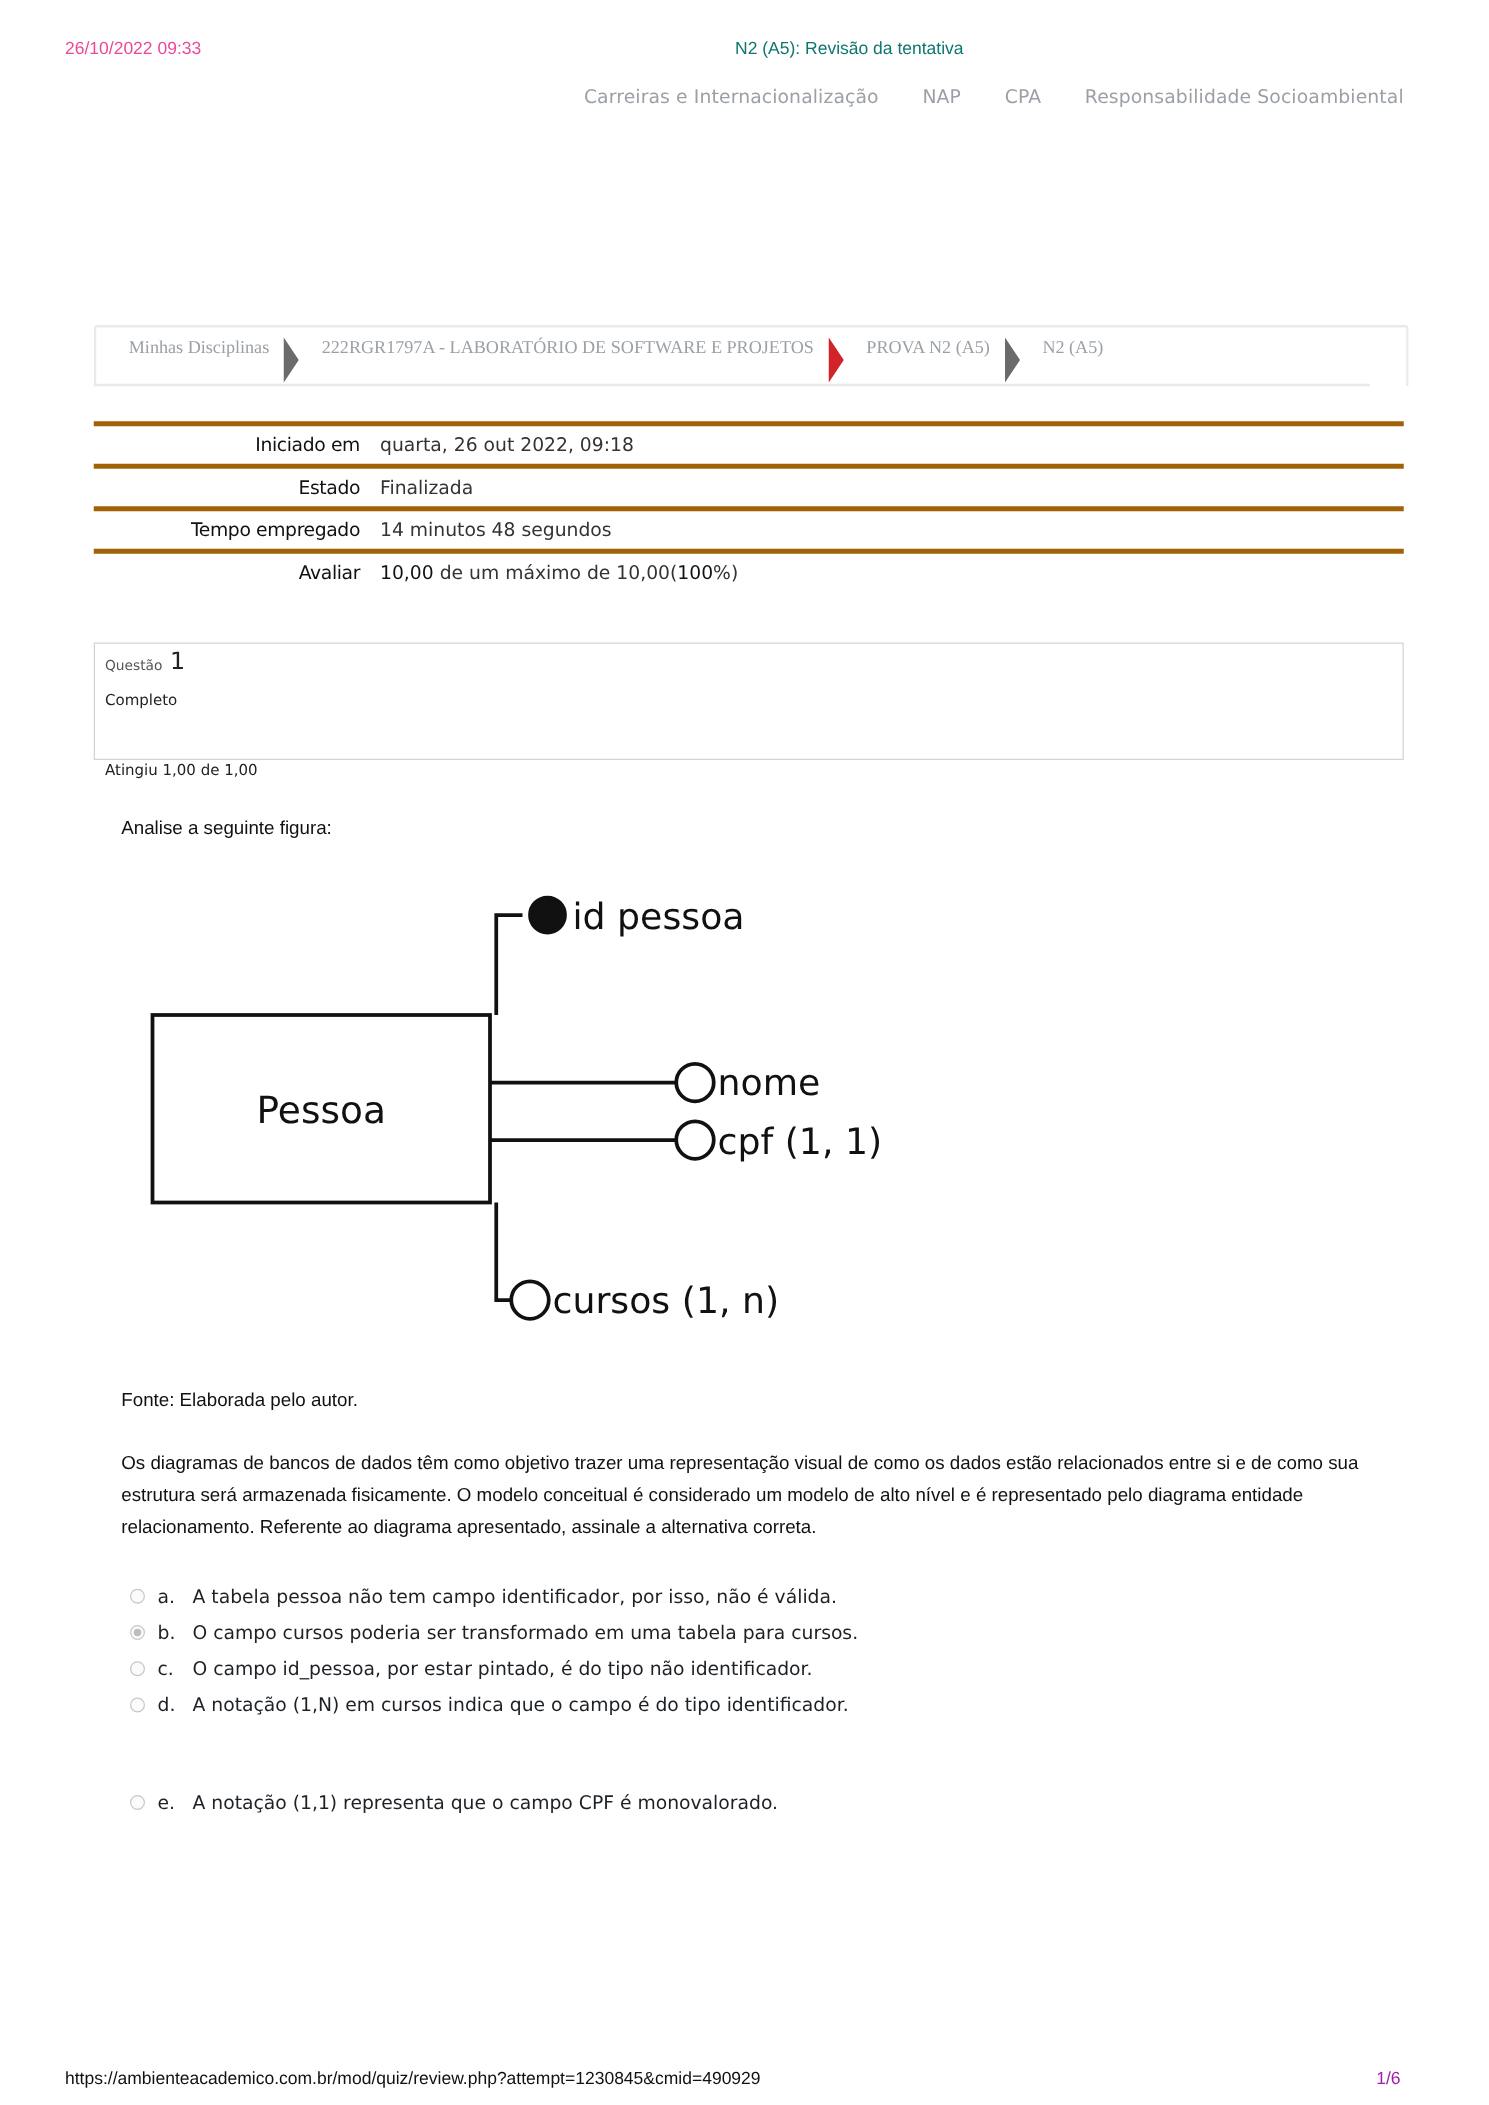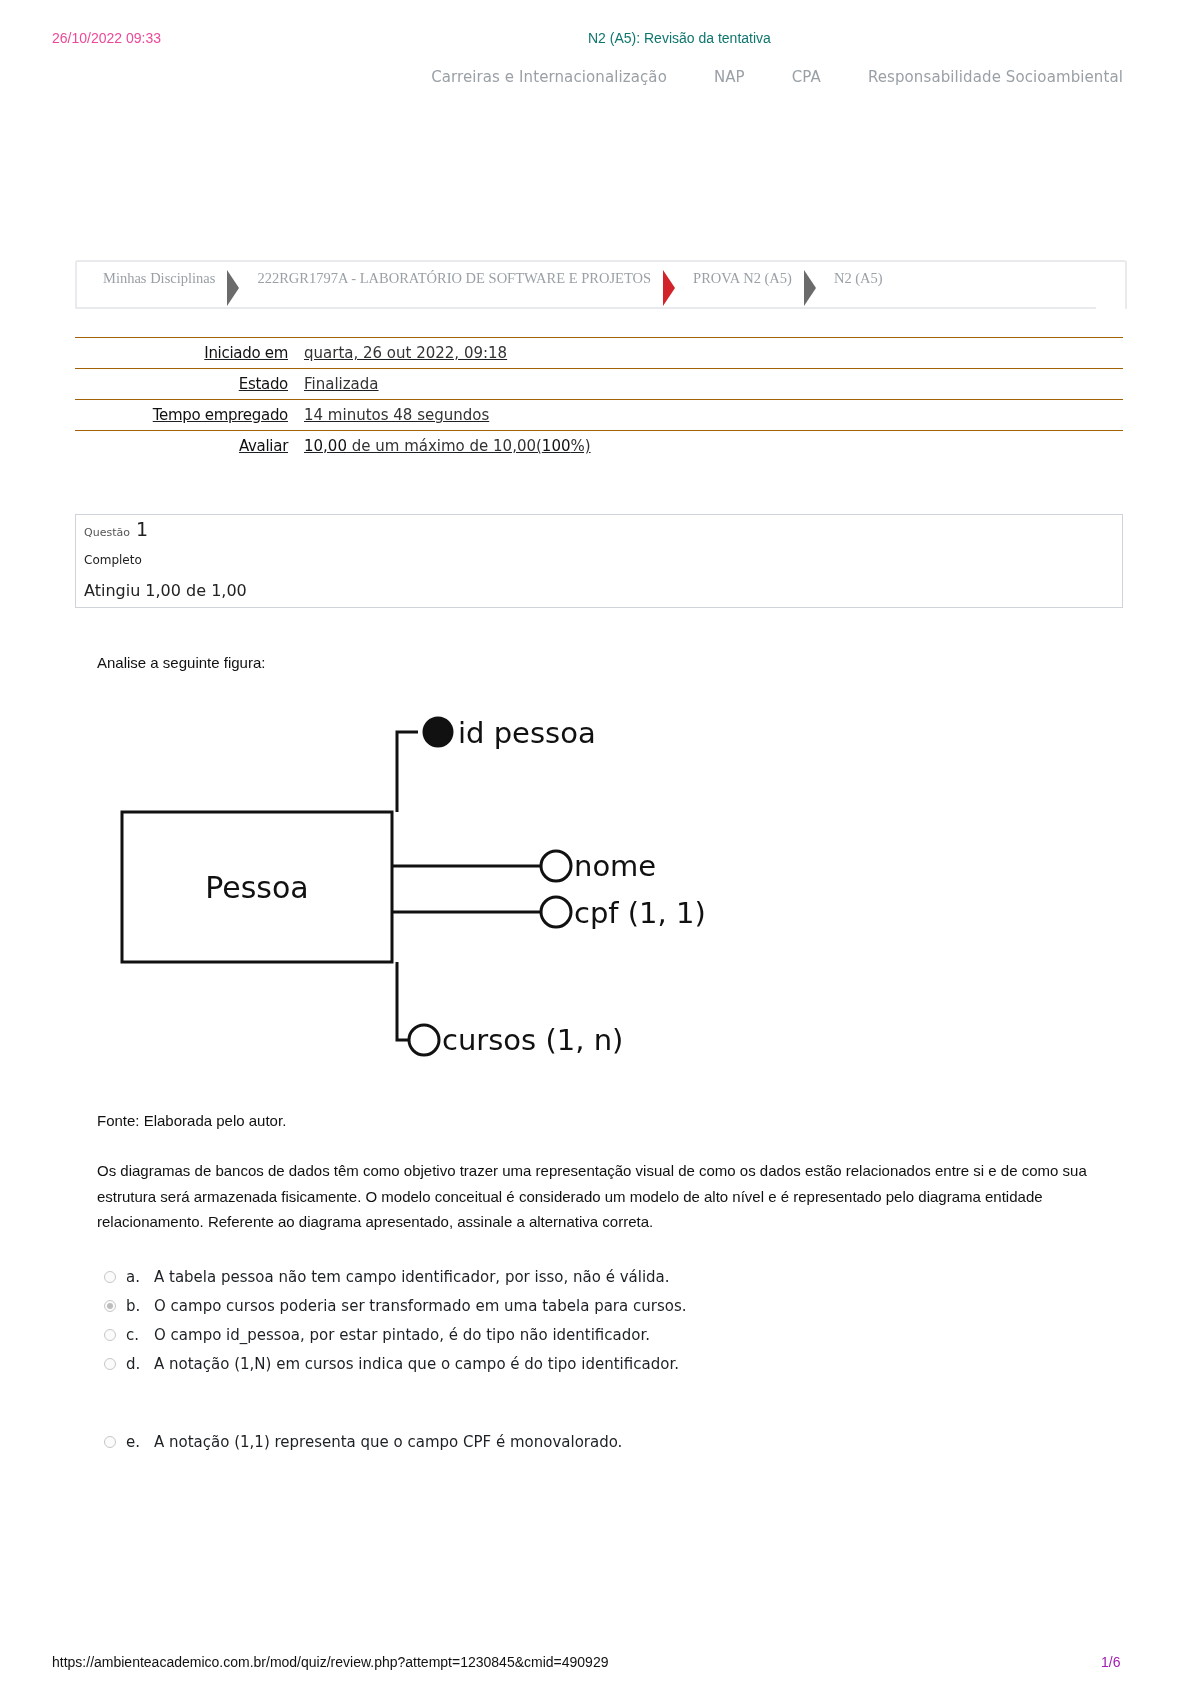--- a/index.html
+++ b/index.html
@@ -8,45 +8,45 @@
   .abs { position: absolute; }
 
   
   .print-date { left: 52px; top: 30px; font-size: 14px; color: #ec4899; }
   .print-title { left: 588px; top: 30px; font-size: 14px; color: #0f766e; }
   .print-url { left: 52px; top: 1654px; font-size: 14px; color: #111; }
   .print-page { left: 1101px; top: 1654px; font-size: 14px; color: #a21caf; }
 
   
   .topnav { top: 68px; right: 68px; display: flex; gap: 0; font-family: "DejaVu Sans", sans-serif; font-size: 15px; color: #9aa0a6; letter-spacing: 0.1px; }
-  .topnav span { margin-left: 47px; cursor: pointer; }
+  .topnav span { margin-left: 35px; cursor: pointer; }
 
   
   .breadcrumb { left: 75px; top: 260px; width: 1048px; height: 47px;
                 border-top: 2px solid #e8eaed; border-left: 2px solid #e8eaed; border-right: 2px solid #e8eaed;
                 border-radius: 3px 3px 0 0; }
   .breadcrumb-bottom { left: 75px; top: 307px; width: 1021px; height: 2px; background: #e8eaed; }
   .crumbs { left: 103px; top: 270px; display: flex; align-items: flex-start; font-family: Liberation Serif, serif; font-size: 14.5px; color: #9aa0a6; height: 32px; }
   .crumb { cursor: pointer; white-space: nowrap; }
   .sep { width: 0; height: 0; border-top: 18px solid transparent; border-bottom: 18px solid transparent; border-left: 12px solid #6b6b6b; margin: 0 18px 0 12px; }
   .sep.red { border-left-color: #d2232a; }
 
   
   .summary { left: 75px; top: 337px; width: 1048px; border-collapse: collapse; font-family: "DejaVu Sans", sans-serif; font-size: 15px; }
-  .summary tr { border-top: 1px solid #a16207; text-decoration: underline; }
+  .summary tr { border-top: 4px solid #a16207; }
   .summary th { text-align: right; font-weight: normal; color: #111; width: 153px; padding: 4px 0 3px 0; vertical-align: top; line-height: 23px; letter-spacing: -0.3px; }
   .summary td { padding: 4px 0 3px 16px; color: #333; vertical-align: top; line-height: 23px; }
   .summary b { font-weight: normal; color: #111; }
 
   
   .qinfo { left: 75px; top: 514px; width: 1046px; height: 92px; border: 1px solid #cfd4da; }
   .qnum-label { left: 84px; top: 526px; font-family: "DejaVu Sans", sans-serif; font-size: 11px; color: #555; }
   .qnum { left: 136px; top: 518px; font-family: "DejaVu Sans", sans-serif; font-size: 19px; color: #222; }
   .qstate { left: 84px; top: 553px; font-family: "DejaVu Sans", sans-serif; font-size: 12px; color: #222; }
-  .qgrade { left: 84px; top: 581px; font-family: "DejaVu Sans", sans-serif; font-size: 16px; color: #222; }
+  .qgrade { left: 84px; top: 609px; font-family: "DejaVu Sans", sans-serif; font-size: 12px; color: #222; }
 
   
   .qintro { left: 97px; top: 654px; font-size: 15px; color: #111; }
   .diagram { left: 110px; top: 700px; }
   .source { left: 97px; top: 1112px; font-size: 15px; color: #111; }
   .qtext { left: 97px; top: 1158px; width: 1000px; font-size: 15px; line-height: 25.5px; color: #111; }
 
   
   .answers { left: 104px; top: 1262px; font-family: "DejaVu Sans", sans-serif; font-size: 15px; color: #1d2125; }
   .answer { display: flex; align-items: center; height: 29px; cursor: pointer; }

